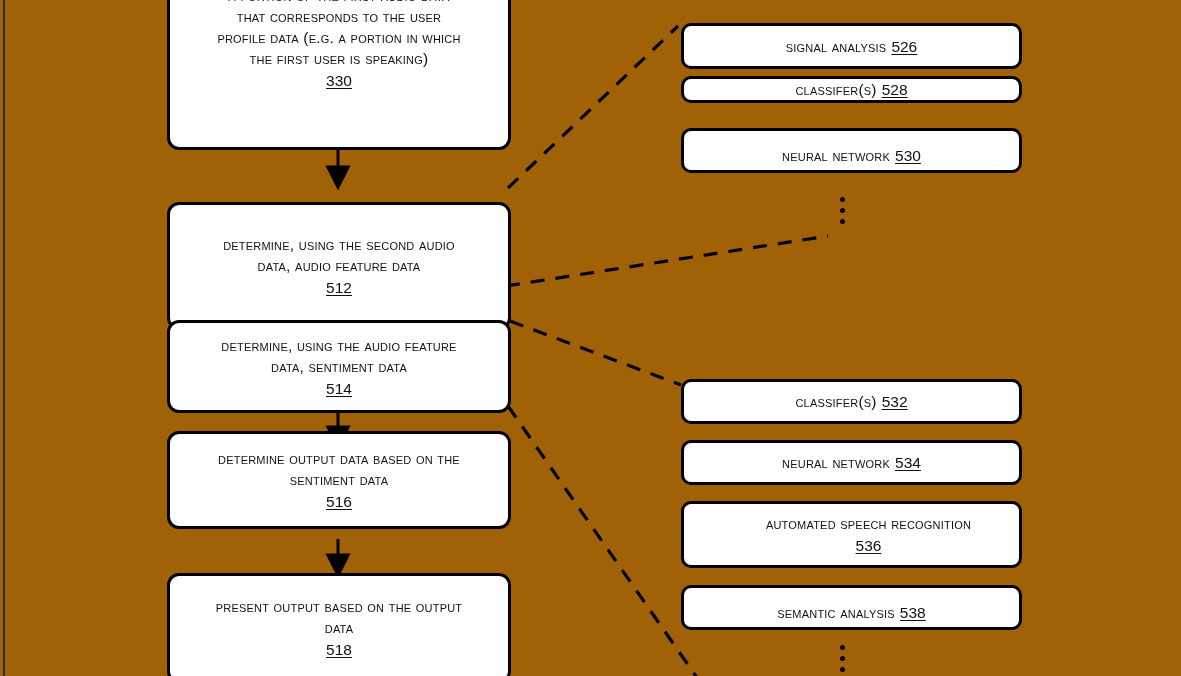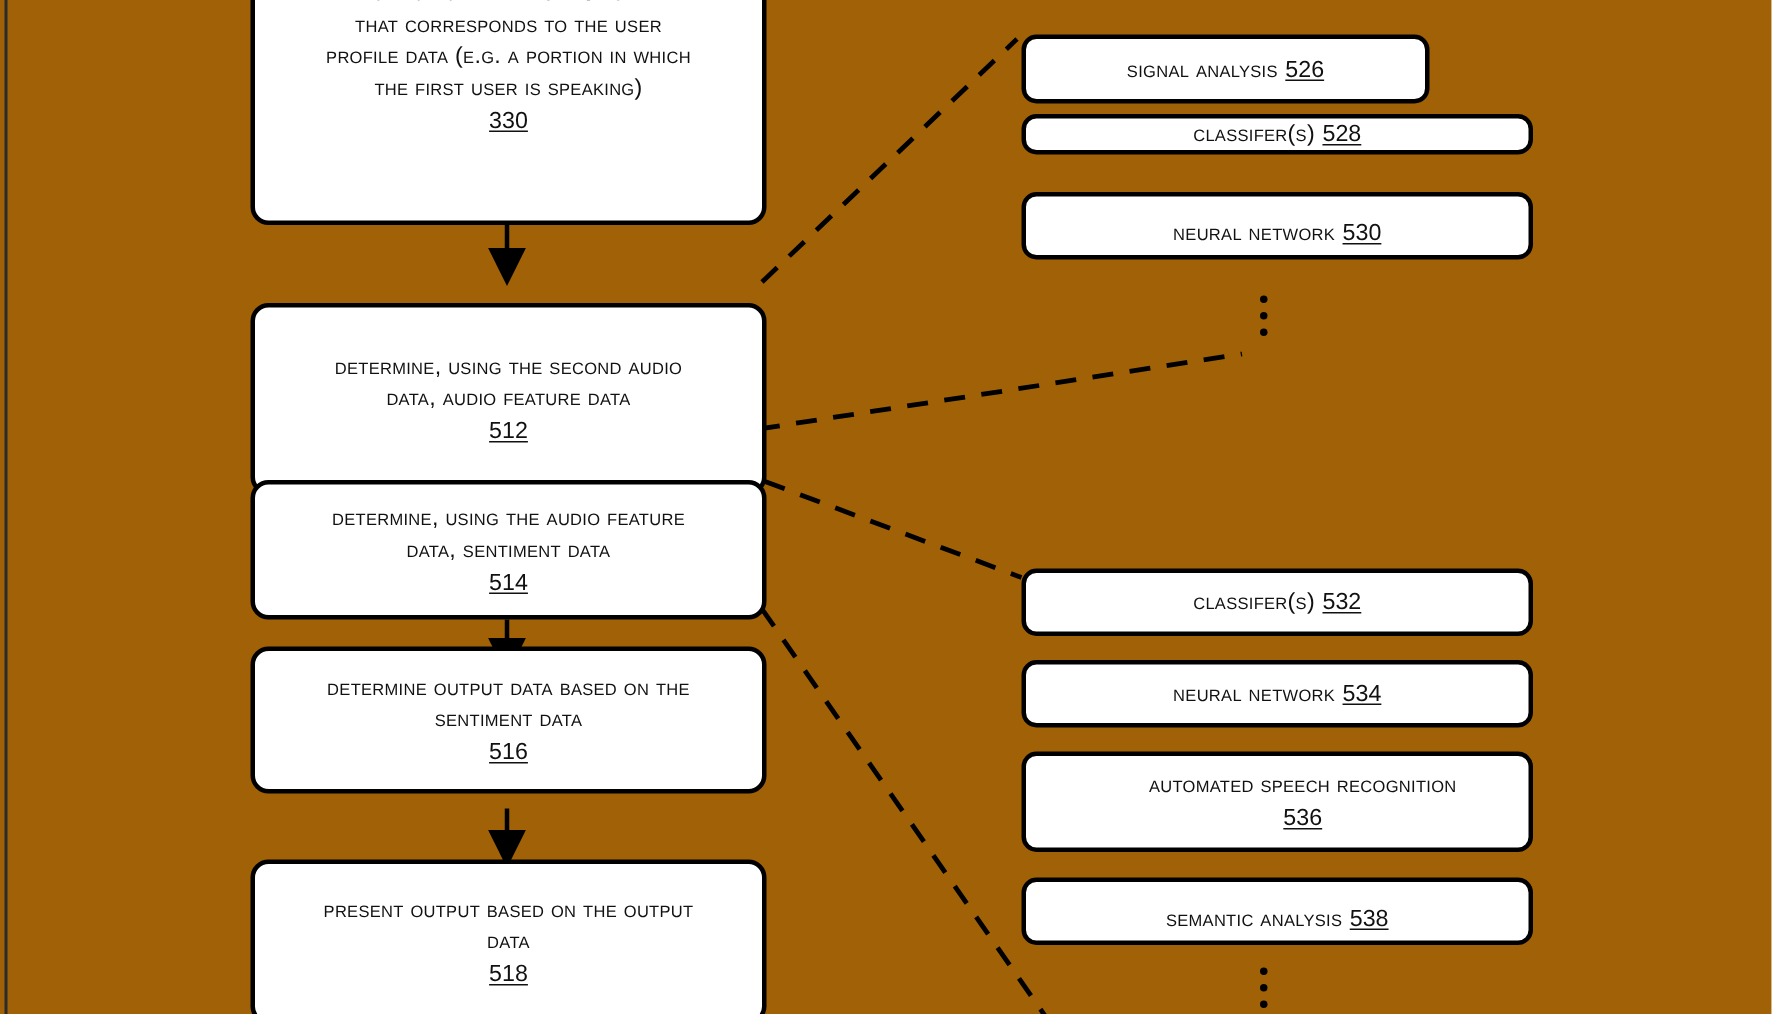--- a/index.html
+++ b/index.html
@@ -144,21 +144,21 @@
 sentiment data</span>
     <span class="node-ref">516</span>
   </div>
 
   <div class="node" style="left:167px; top:573px; width:344px; height:110px;">
     <span class="node-text">Present output based on the output
 data</span>
     <span class="node-ref">518</span>
   </div>
 
-  <div class="node small inline-ref" style="left:681px; top:23px; width:272px; height:46px;">
+  <div class="node small inline-ref" style="left:681px; top:23px; width:341px; height:46px;">
     <span class="row">
       <span class="node-text">Signal Analysis</span><span class="node-ref">526</span>
     </span>
   </div>
 
   <div class="node small inline-ref" style="left:681px; top:76px; width:341px; height:27px;">
     <span class="row">
       <span class="node-text">Classifer(s)</span><span class="node-ref">528</span>
     </span>
   </div>

